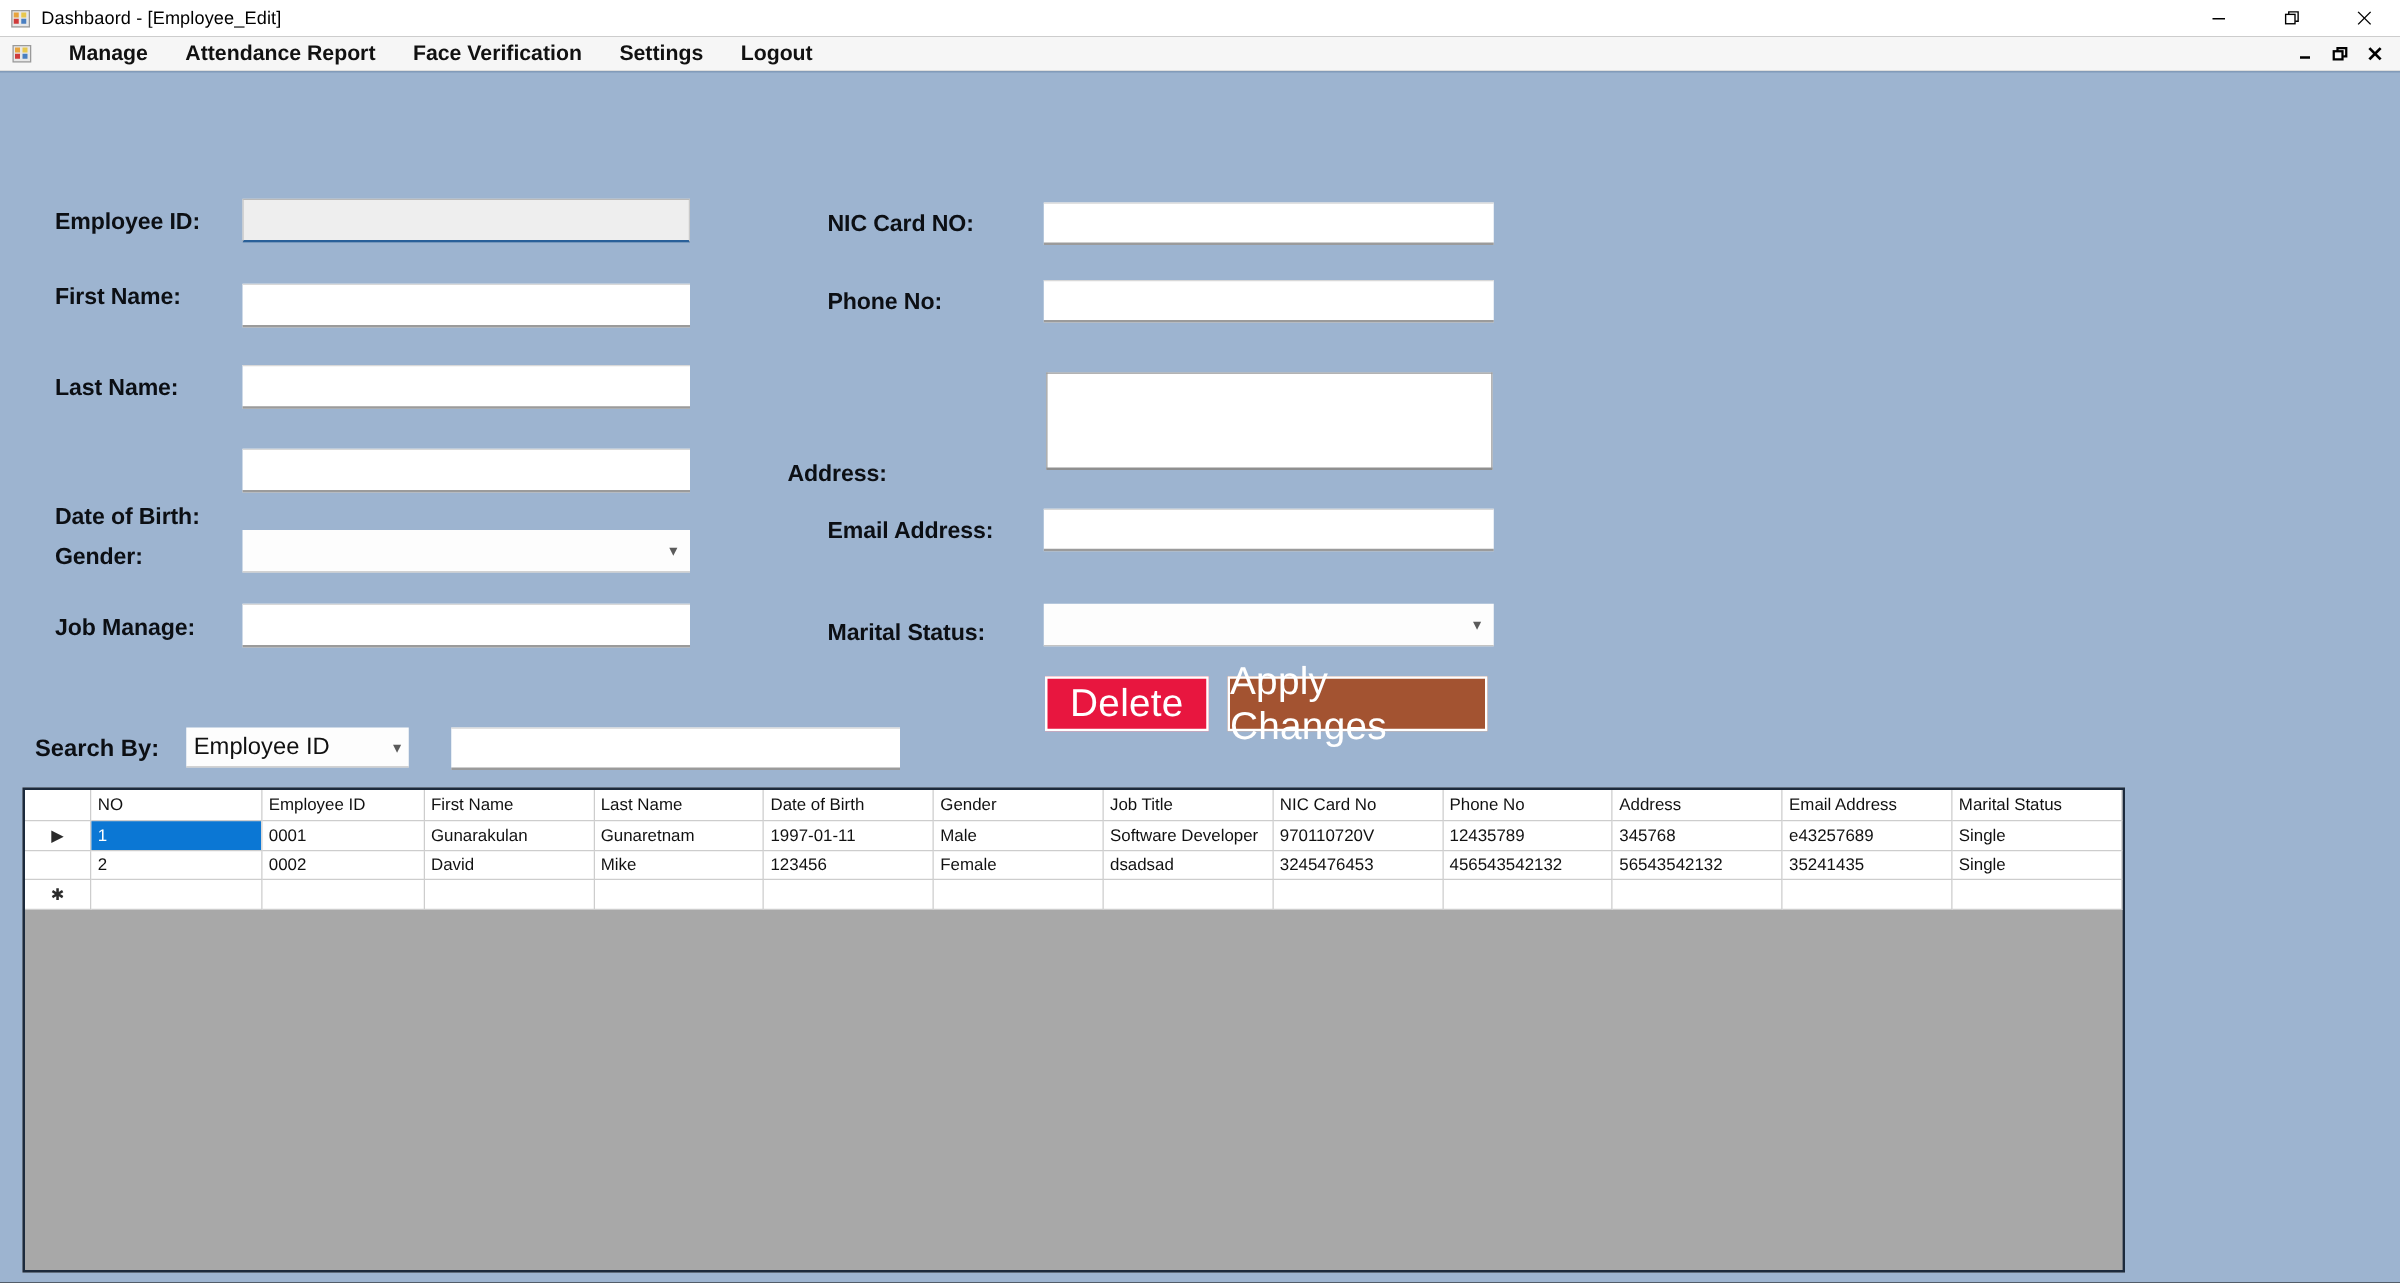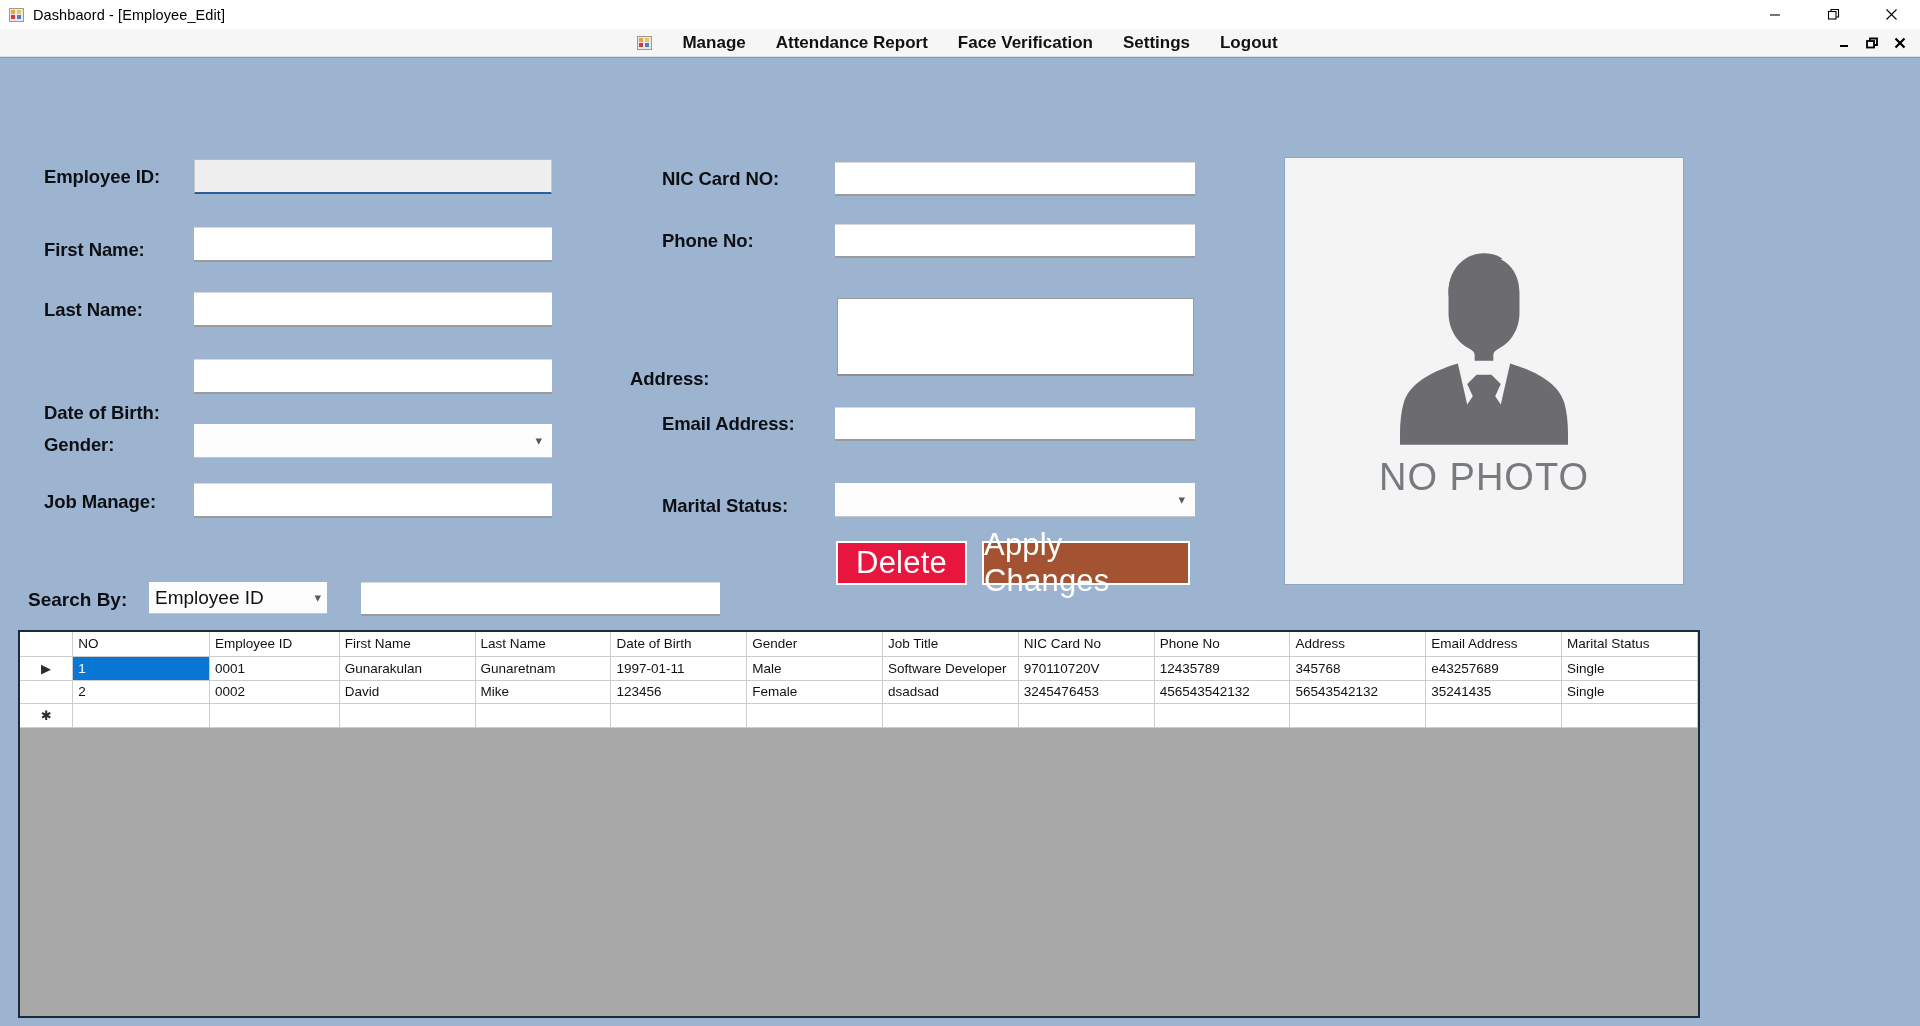--- a/index.html
+++ b/index.html
@@ -26,21 +26,21 @@
   .win-btn {
     width: 58px; height: 29px; display: flex; align-items: center; justify-content: center;
     color: #000;
   }
   .win-btn svg { display: block; }
 
   
   .menubar {
     height: 28px; background: #f6f6f6;
     border-bottom: 1px solid #dedede;
-    display: flex; align-items: center; position: relative; justify-content: center;
+    display: flex; align-items: center; position: relative;
   }
   .menu-sysicon { width: 16px; height: 16px; margin-left: 10px; margin-right: 14px; position: relative; flex: none; }
   .menu-sysicon .blk { position: absolute; }
   .menu-item {
     font-size: 17px; font-weight: bold; color: #111;
     padding: 0 15px; white-space: nowrap; cursor: default;
   }
   .mdi-btns { position: absolute; right: 6px; top: 0; height: 28px; display: flex; align-items: center; }
   .mdi-btn { width: 28px; height: 28px; display: flex; align-items: center; justify-content: center; color: #000; }
 
@@ -201,21 +201,21 @@
         <line x1="2.5" y1="2.5" x2="11.5" y2="11.5" stroke="#000" stroke-width="2.2"></line>
         <line x1="11.5" y1="2.5" x2="2.5" y2="11.5" stroke="#000" stroke-width="2.2"></line>
       </svg>
     </div>
   </div>
 </div>
 
 <div class="form-body">
 
   <div class="lbl" style="left:44px; top:108px;">Employee ID:</div>
-  <div class="lbl" style="left:44px; top:181px;">First Name:</div>
+  <div class="lbl" style="left:44px; top:168px;">First Name:</div>
   <div class="lbl" style="left:44px; top:241px;">Last Name:</div>
   <div class="lbl" style="left:44px; top:308px;margin-top:36px;">Date of Birth:</div>
   <div class="lbl" style="left:44px; top:376px;">Gender:</div>
   <div class="lbl" style="left:44px; top:433px;">Job Manage:</div>
 
   <input class="tb focused" style="left: 194px; top: 101px; width: 358px; height: 35px;" value="" placeholder="">
   <input class="tb" style="left: 194px; top: 169px; width: 358px; height: 35px;" value="" placeholder="">
   <input class="tb" style="left: 194px; top: 234px; width: 358px; height: 35px;" value="" placeholder="">
   <input class="tb" style="left: 194px; top: 301px; width: 358px; height: 35px;" value="" placeholder="">
 
@@ -238,28 +238,20 @@
   <input class="tb" style="left: 835px; top: 349px; width: 360px; height: 34px;" value="" placeholder="">
 
   <div class="cb" style="left:835px; top:425px; width:360px; height:34px;">
     <span class="cb-val"></span>
     <span class="chev">▾</span>
   </div>
 
   <div class="btn" style="left:836px; top:483px; width:131px; height:44px; background:#e8163f;">Delete</div>
   <div class="btn" style="left:982px; top:483px; width:208px; height:44px; background:#a35331;">Apply Changes</div>
 
-  <div class="photo-panel" style="left:1284px; top:99px; width:400px; height:428px;">
-    <svg class="silhouette" viewBox="0 0 200 225">
-      <path fill="#6b6b70" d="M100 12c-22 0-38 16-38 40v22c0 18 10 32 22 38 4 2 6 4 6 7v6h20v-6c0-3 2-5 6-7 12-6 22-20 22-38V52c0-24-16-40-38-40z"></path>
-      <path fill="#6b6b70" d="M100 10c8 0 15 2 20 6-6 0-10 2-12 6-14 2-40 10-46 34V52c0-24 16-42 38-42z"></path>
-      <path fill="#6b6b70" d="M72 128c-30 9-52 22-58 42-3 10-4 22-4 34v11h180v-11c0-12-1-24-4-34-6-20-28-33-58-42l-10 44-6-9 6-13-10-10h-16l-10 10 6 13-6 9z"></path>
-    </svg>
-    <div class="no-photo-text">NO PHOTO</div>
-  </div>
 
   <div class="search-lbl" style="left:28px; top:531px;">Search By:</div>
   <div class="search-cb" style="left:149px; top:524px; width:178px; height:32px;">
     <span style="flex:1; white-space:nowrap;">Employee ID</span>
     <span class="chev">▾</span>
   </div>
   <input class="tb" style="left: 361px; top: 524px; width: 359px; height: 34px;" value="" placeholder="">
 
   <div class="grid-wrap" style="left:18px; top:572px; width:1682px; height:388px;">
     <table class="dgv">

